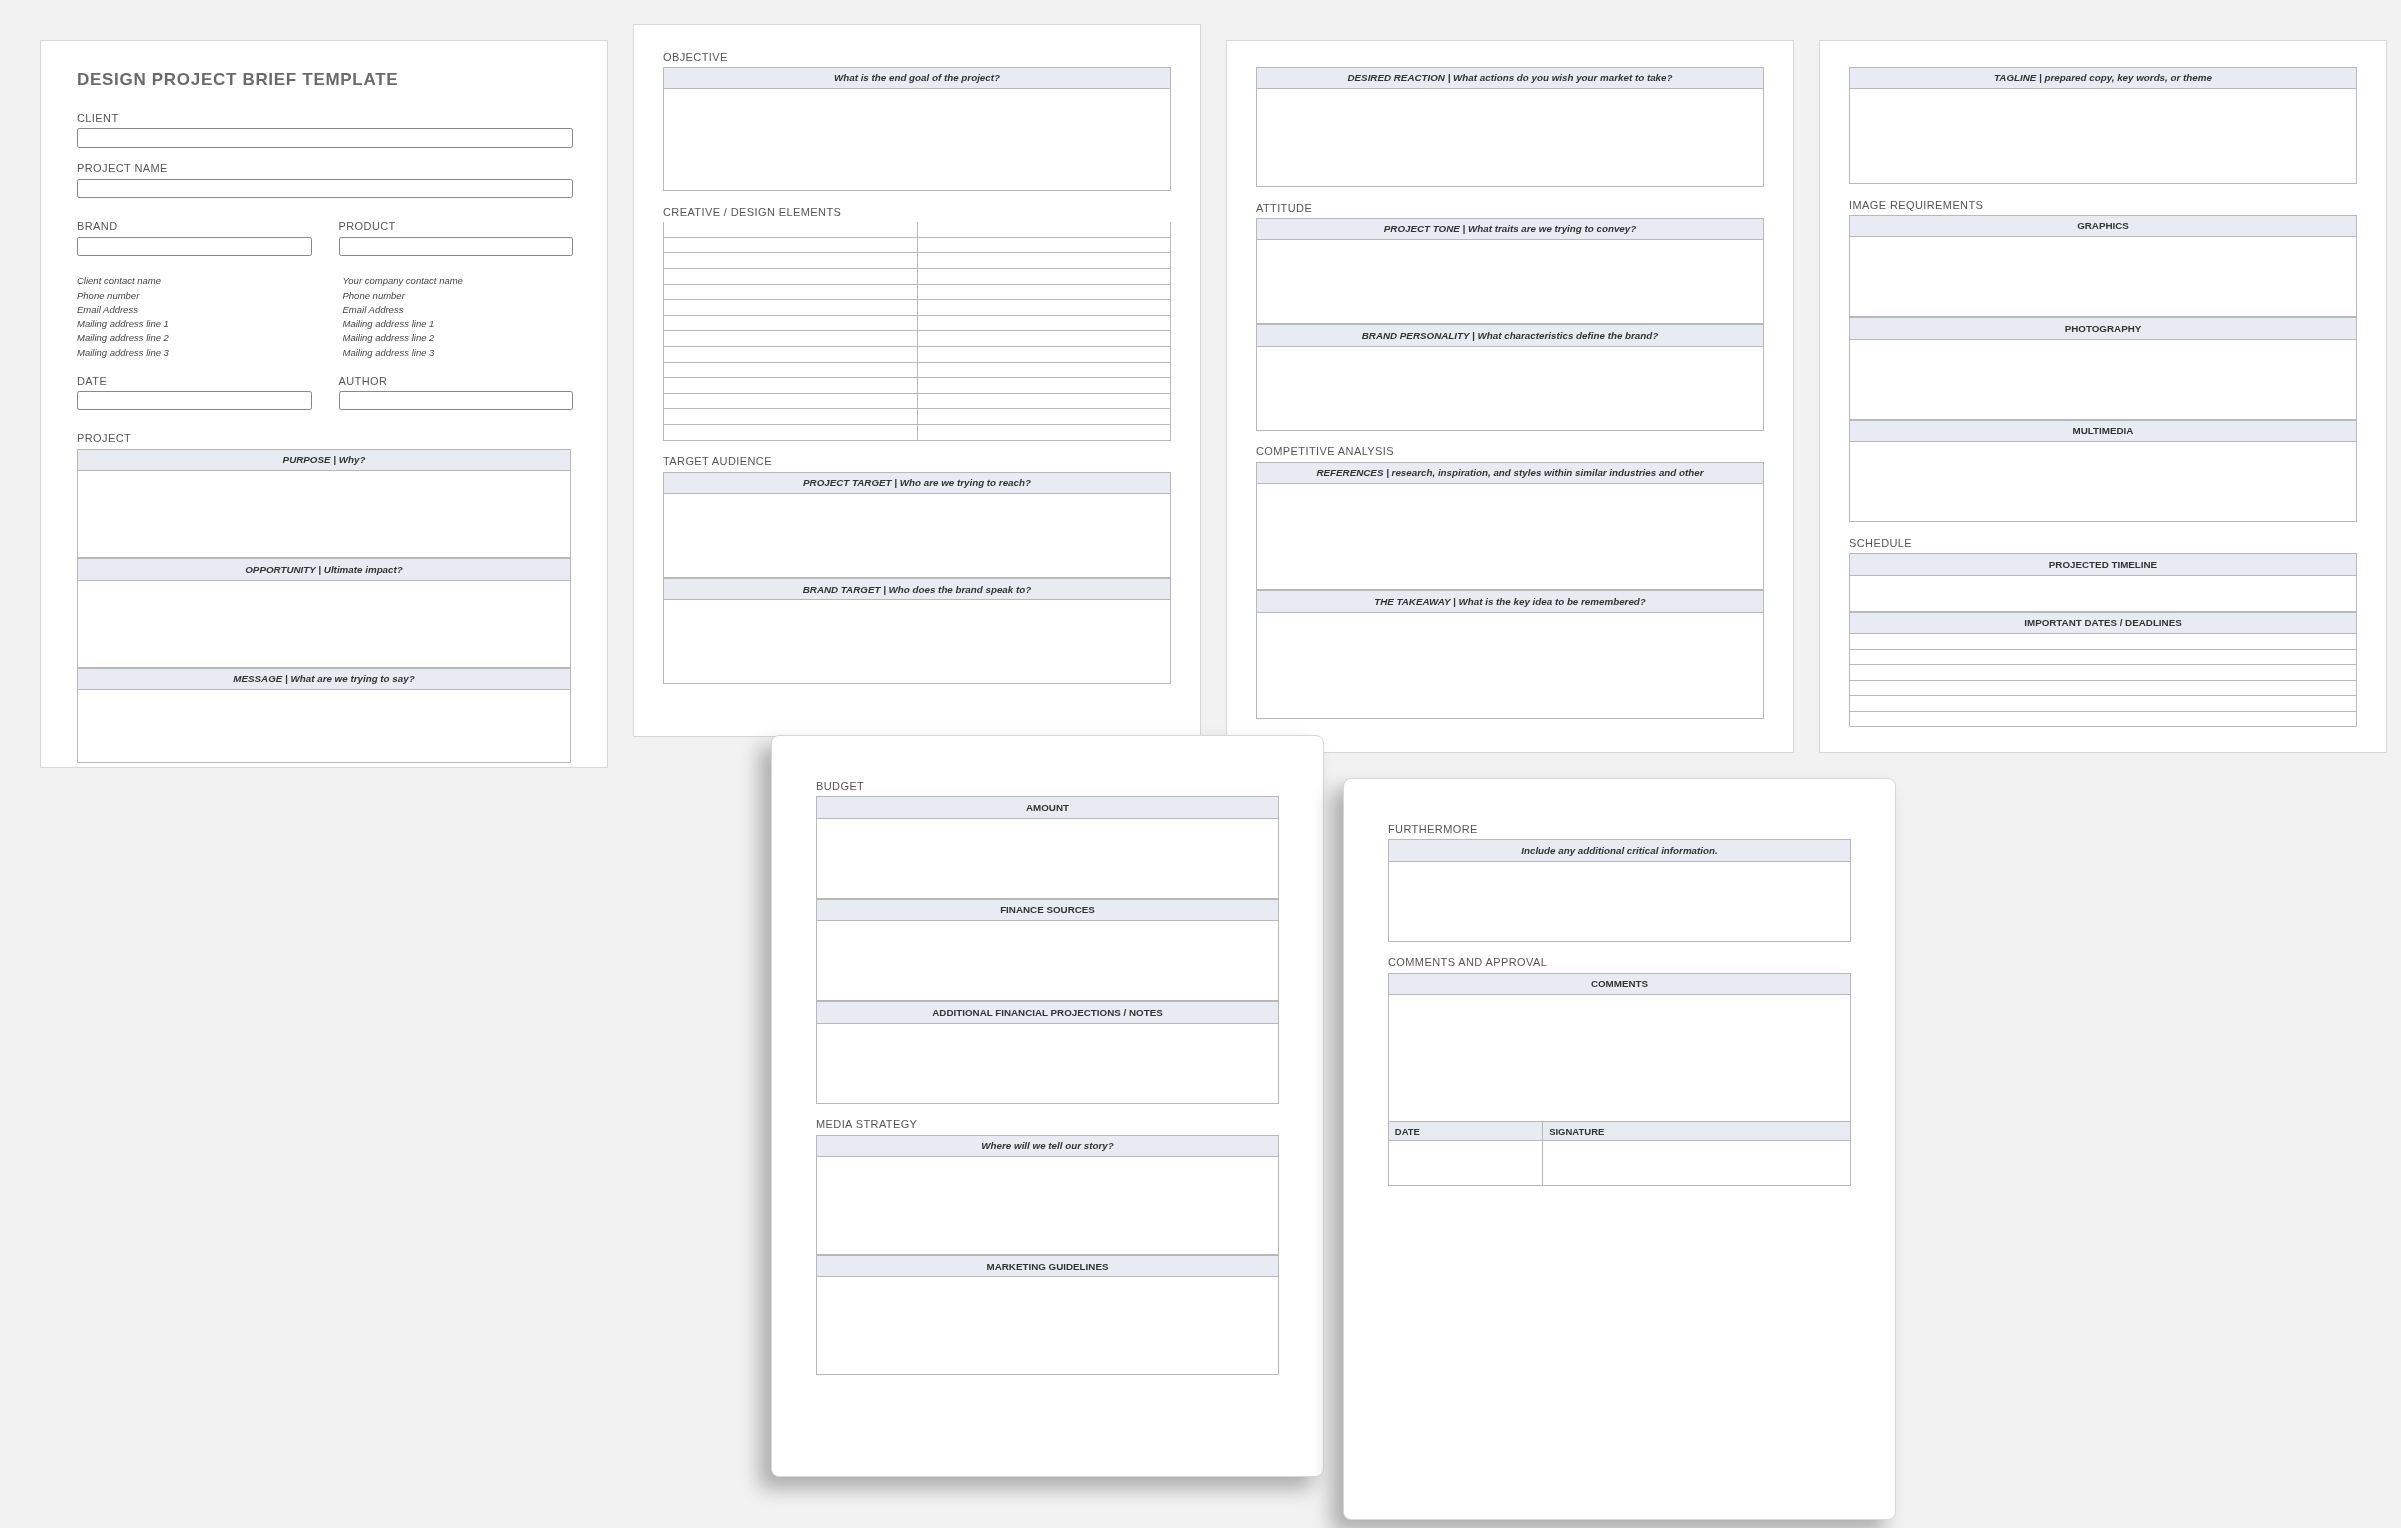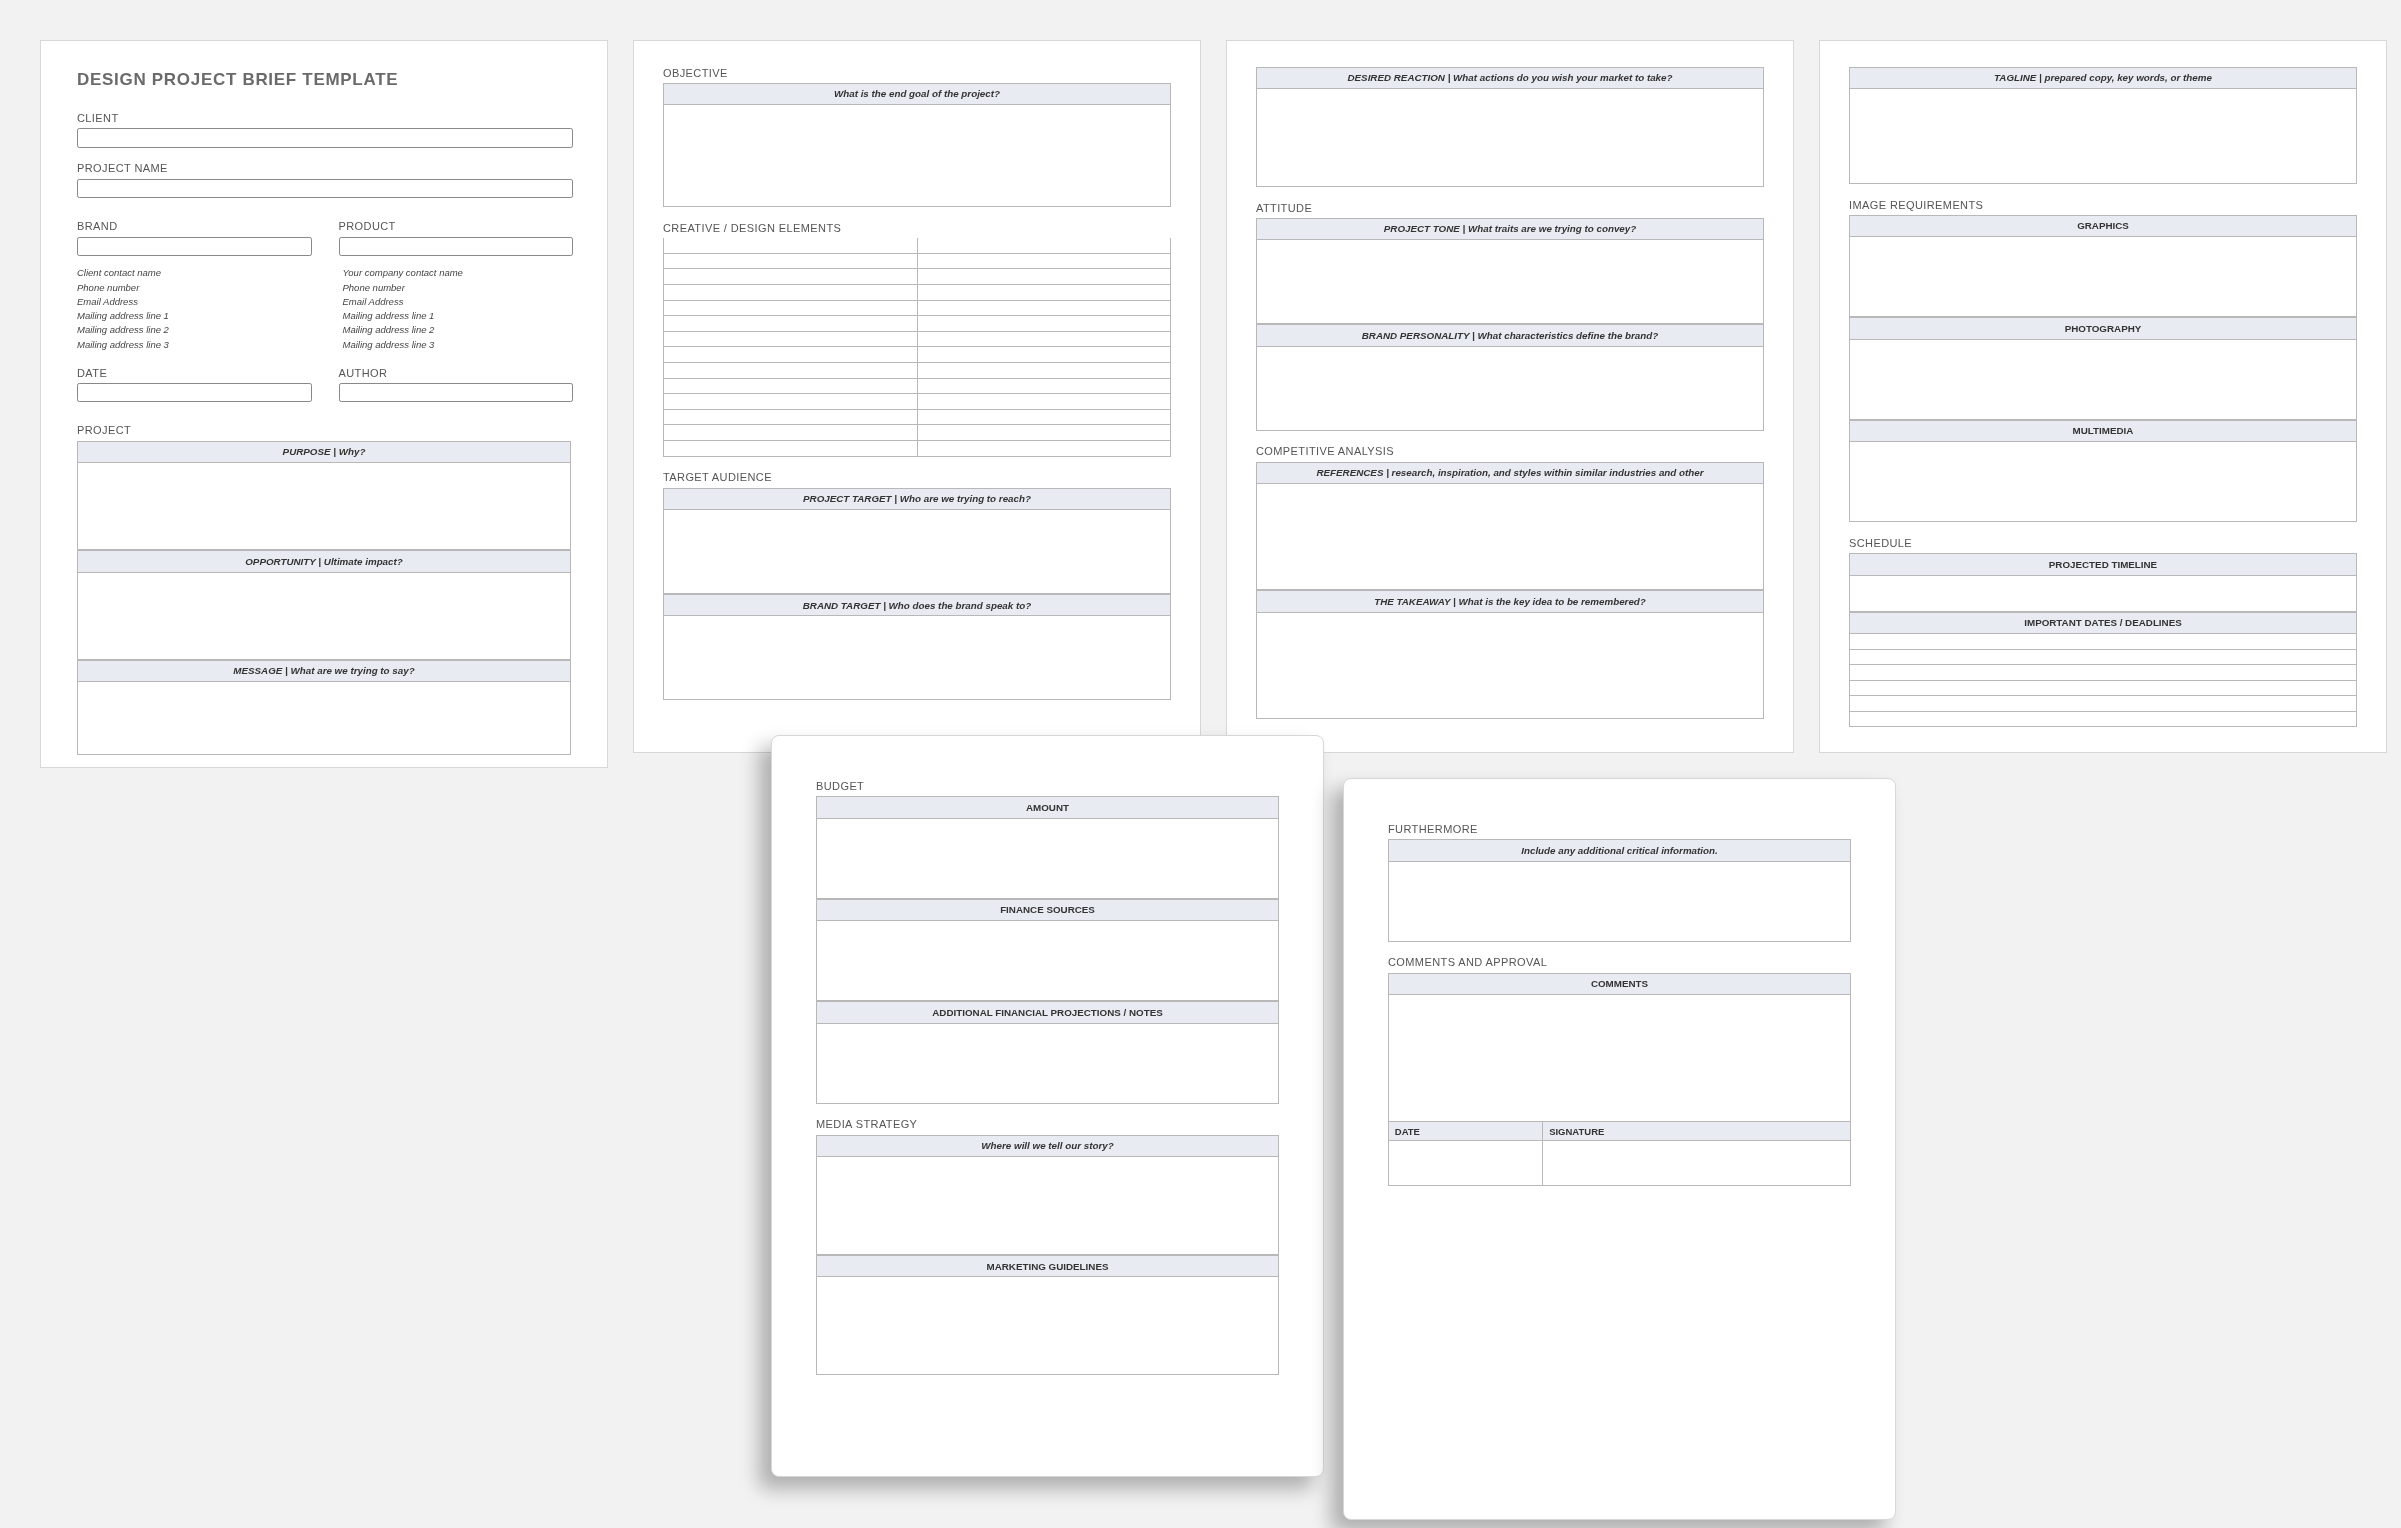--- a/index.html
+++ b/index.html
@@ -145,21 +145,21 @@
       <div>
         <div class="sect-label">BRAND</div>
         <div class="field wide"></div>
       </div>
       <div>
         <div class="sect-label">PRODUCT</div>
         <div class="field wide"></div>
       </div>
     </div>
 
-    <div class="two-col" style="margin-top:3px;gap:37px;">
+    <div class="two-col" style="margin-top:11px;gap:37px;">
       <div>
         <div class="contact-line">Client contact name</div>
         <div class="contact-line">Phone number</div>
         <div class="contact-line">Email Address</div>
         <div class="contact-line">Mailing address line 1</div>
         <div class="contact-line">Mailing address line 2</div>
         <div class="contact-line">Mailing address line 3</div>
       </div>
       <div>
         <div class="contact-line">Your company contact name</div>
@@ -187,21 +187,21 @@
     <div class="hdr-bar single">PURPOSE  |  Why?</div>
     <div class="content-box" style="height:87px;"></div>
 
     <div class="hdr-bar single" style="margin-top:0;">OPPORTUNITY  |  Ultimate impact?</div>
     <div class="content-box" style="height:87px;"></div>
 
     <div class="hdr-bar single">MESSAGE  |  What are we trying to say?</div>
     <div class="content-box" style="height:73px;"></div>
   </div>
 
-  <div class="page" style="left:633px; top:40px; width:568px; height:713px; padding:25.5px 29px;">
+  <div class="page" style="left:633px; top:24px; width:568px; height:713px; padding:25.5px 29px;">
     <div class="sect-label first">OBJECTIVE</div>
     <div class="hdr-bar single">What is the end goal of the project?</div>
     <div class="content-box" style="height:102px;"></div>
 
     <div class="sect-label">CREATIVE / DESIGN ELEMENTS</div>
     <div class="grid-rows">
       <div class="row">
           <div class="cell"></div>
           <div class="cell"></div>
         </div>

